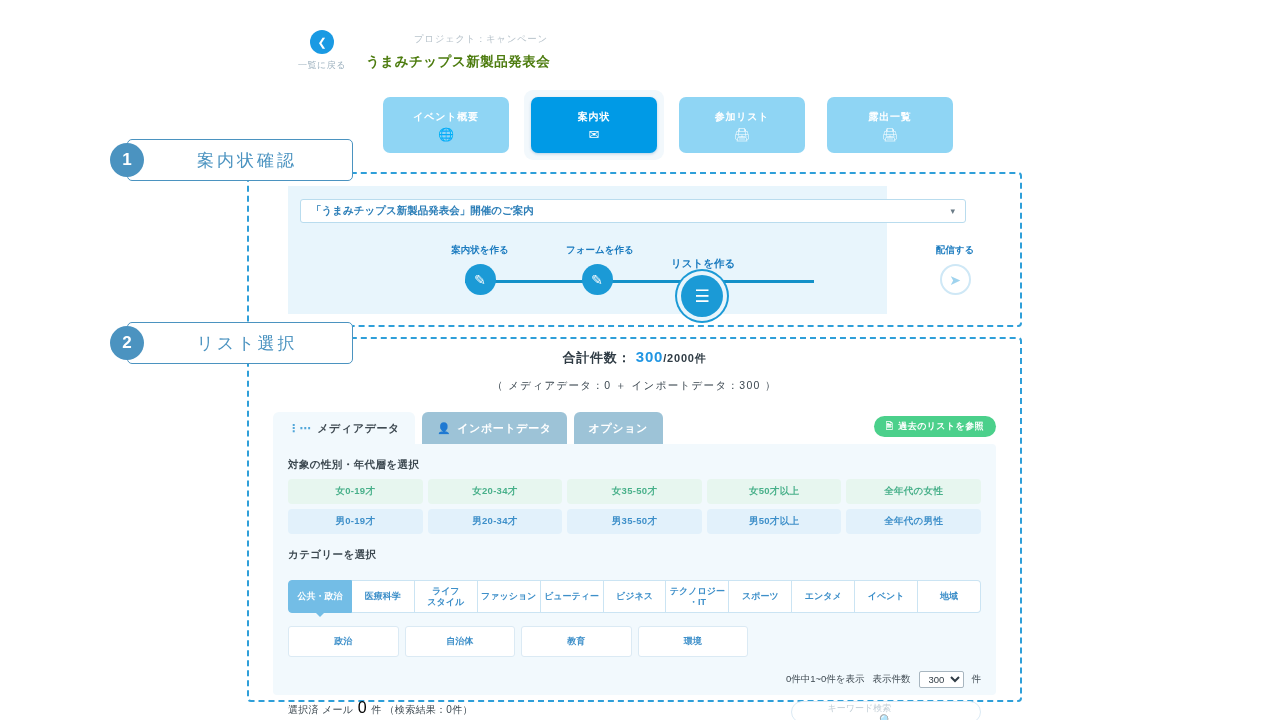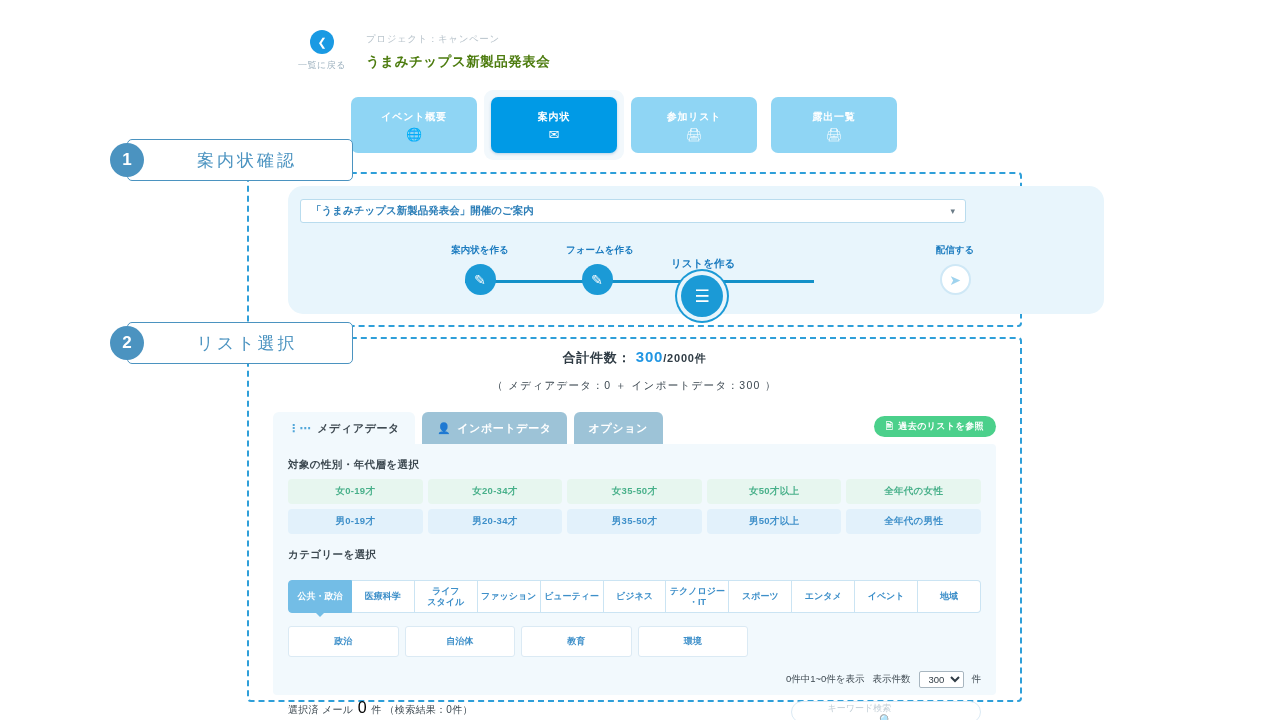--- a/index.html
+++ b/index.html
@@ -15,25 +15,25 @@
   
   .back-block { position: absolute; left: 288px; top: 30px; width: 68px; text-align: center; }
   .back-circle {
     width: 24px; height: 24px; border-radius: 50%; background: #1a9ae3;
     margin: 0 auto; display: flex; align-items: center; justify-content: center;
     color: #fff; font-size: 11px; line-height: 1;
   }
   .back-label { margin-top: 5px; font-size: 9px; color: #9fb3c0; letter-spacing: .5px; }
 
   .proj-block { position: absolute; left: 366px; top: 33px; }
-  .proj-sub { font-size: 9.5px; color: #b9c4cc; letter-spacing: .6px; }
+  .proj-sub { font-size: 9.5px; color: #b9c4cc; letter-spacing: .6px; margin-left: 48px; }
   .proj-title { font-size: 13.5px; color: #4d7c0f; font-weight: bold; margin-top: 7px; letter-spacing: .5px; }
 
   
-  .topnav { position: absolute; left: 344px; top: 90px; display: flex; gap: 0; }
+  .topnav { position: absolute; left: 376px; top: 90px; display: flex; gap: 8px; }
   .topnav-slot { width: 140px; padding: 7px; border-radius: 9px; }
   .topnav-slot.active { background: #f2f8fc; }
   .topcard {
     width: 100%; height: 56px; border-radius: 7px; background: #8fd5f4;
     color: #ffffff; display: flex; flex-direction: column; align-items: center;
     justify-content: center; gap: 4px; cursor: pointer;
   }
   .topcard.sel { background: #009ae6; box-shadow: 0 1px 3px rgba(0,90,160,.25); }
   .topcard-label { font-size: 10px; font-weight: bold; letter-spacing: .8px; }
   .topcard-ico { font-size: 13px; line-height: 1; }
@@ -57,23 +57,22 @@
     margin-left: -17px; width: 226px; height: 42px; border: 1.6px solid #4b93c0;
     border-radius: 5px; background: #ffffff; display: flex; align-items: center;
     justify-content: center; z-index: 2;
   }
   .callout-text { font-size: 17px; color: #4b93c0; letter-spacing: 3px; padding-left: 14px; }
   #call1 { left: 110px; top: 139px; }
   #call2 { left: 110px; top: 322px; }
 
   
   .flowpanel {
-    position: absolute; left: 288px; top: 186px; width: 816px; height: 128px;
+    position: absolute; left: 288px; top: 186px; width: 599px; height: 128px;
     background: #e8f5fc;
-    border-radius: 15px;
   }
   .mailsel {
     position: absolute; left: 12px; top: 13px; width: 666px; height: 24px;
     background: #ffffff; border: 1px solid #b9dcee; border-radius: 3px;
     display: flex; align-items: center; padding: 0 10px;
     font-size: 10.5px; color: #2d7fb8; font-weight: bold; cursor: pointer;
   }
   .mailsel-caret { margin-left: auto; color: #6a7b86; font-size: 9px; }
 
   .flow { position: absolute; left: 0; top: 42px; width: 704px; height: 86px; }

